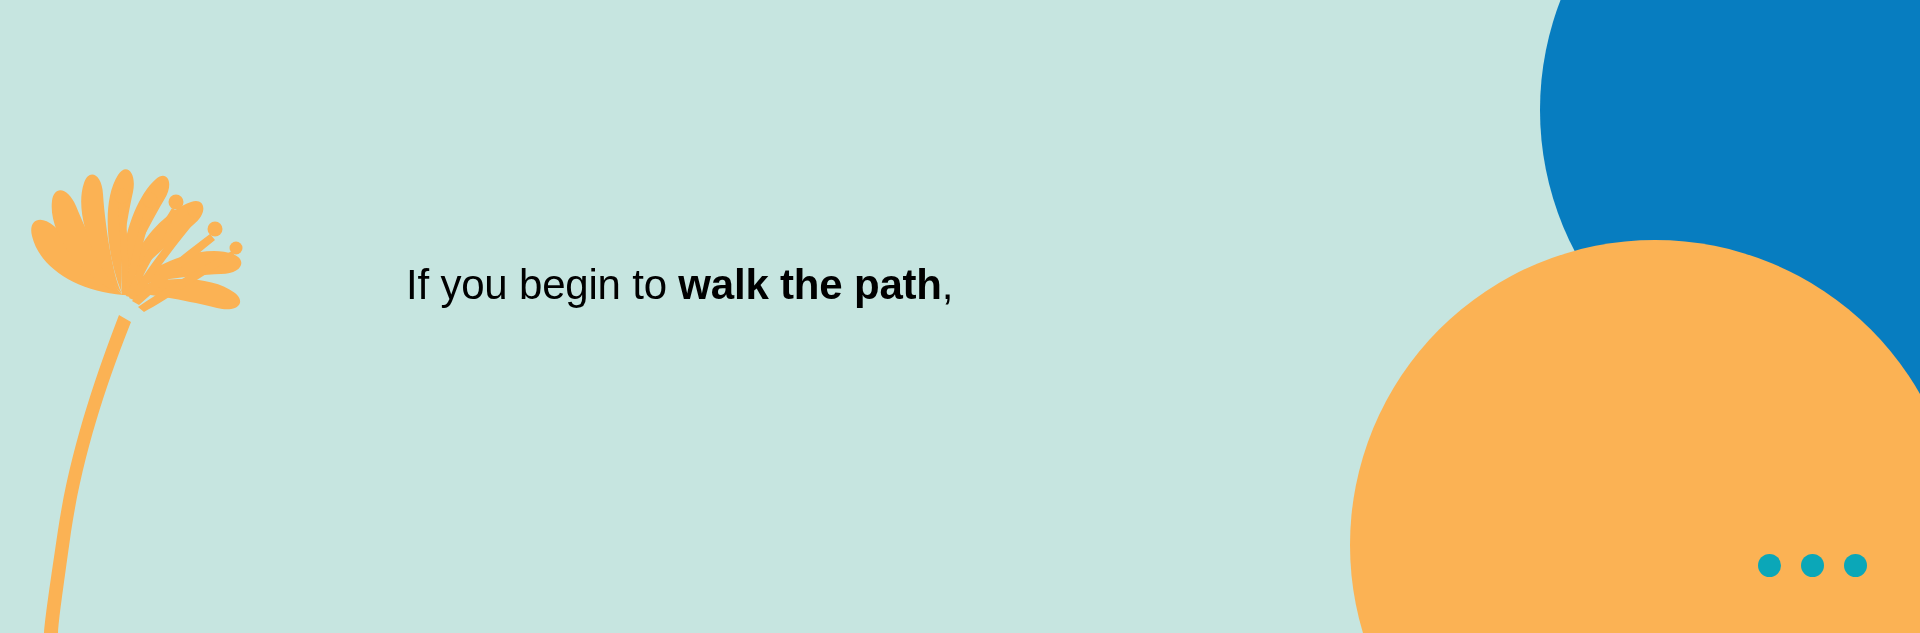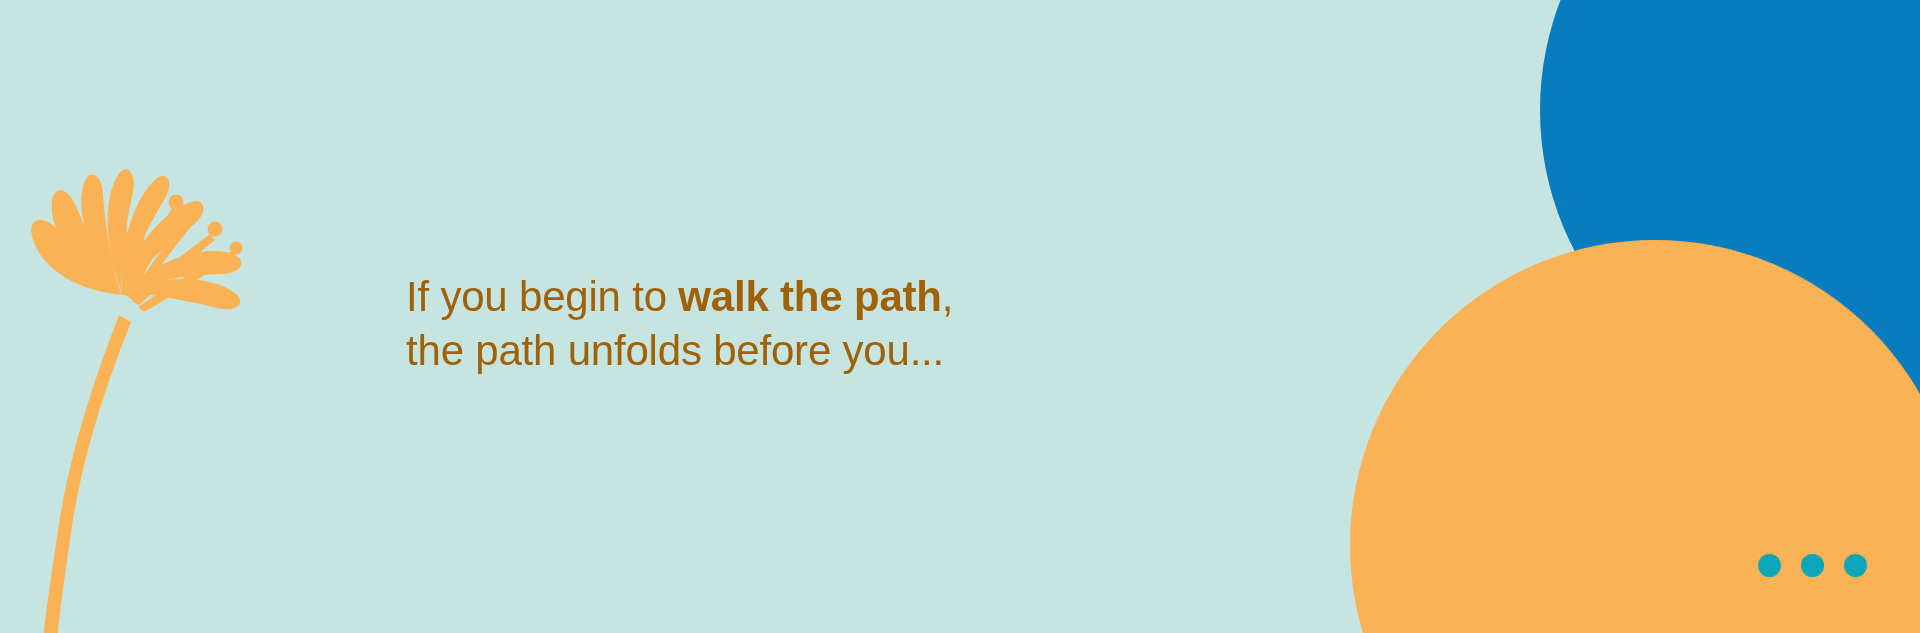--- a/index.html
+++ b/index.html
@@ -34,27 +34,26 @@
     width: 300px;
     height: 483px;
   }
 
   
   .quote-block {
     position: absolute;
     left: 406px;
     top: 258px;
     width: 760px;
-    color: #a16207;
+    color: #000000;
     font-size: 42px;
     line-height: 1.28;
     letter-spacing: -0.2px;
     font-weight: 400;
     white-space: nowrap;
-    margin-top: 12px;
   }
   .quote-line {
     display: block;
   }
   .quote-seg {
     display: inline;
   }
   .quote-seg.strong {
     font-weight: 700;
   }
@@ -120,23 +119,20 @@
           <circle cx="218" cy="98" r="6.5"></circle>
         </g>
       </g>
     </svg>
   </div>
 
   <div class="quote-block">
     <span class="quote-line">
       <span class="quote-seg">If you begin to </span><span class="quote-seg strong">walk the path</span><span class="quote-seg">,</span>
     </span>
-    <span class="quote-line">
-      <span class="quote-seg">the path unfolds before you...</span>
-    </span>
   </div>
 
   <div class="dots">
     <span class="dot"></span>
     <span class="dot"></span>
     <span class="dot"></span>
   </div>
 
 </div>
 

